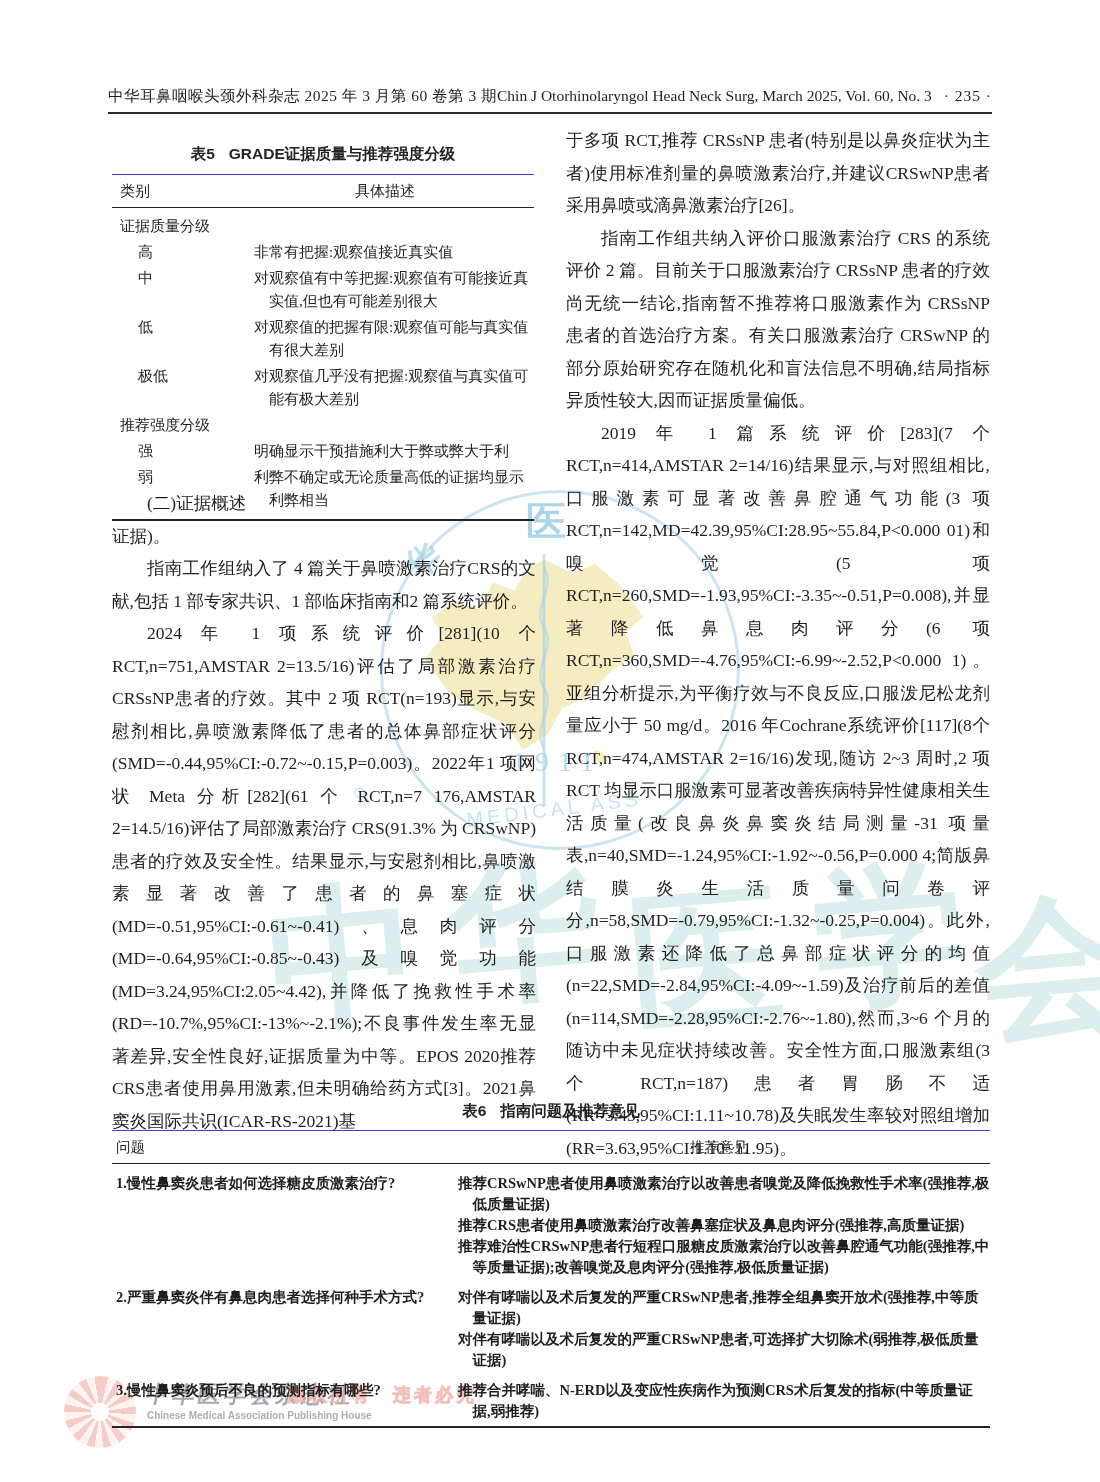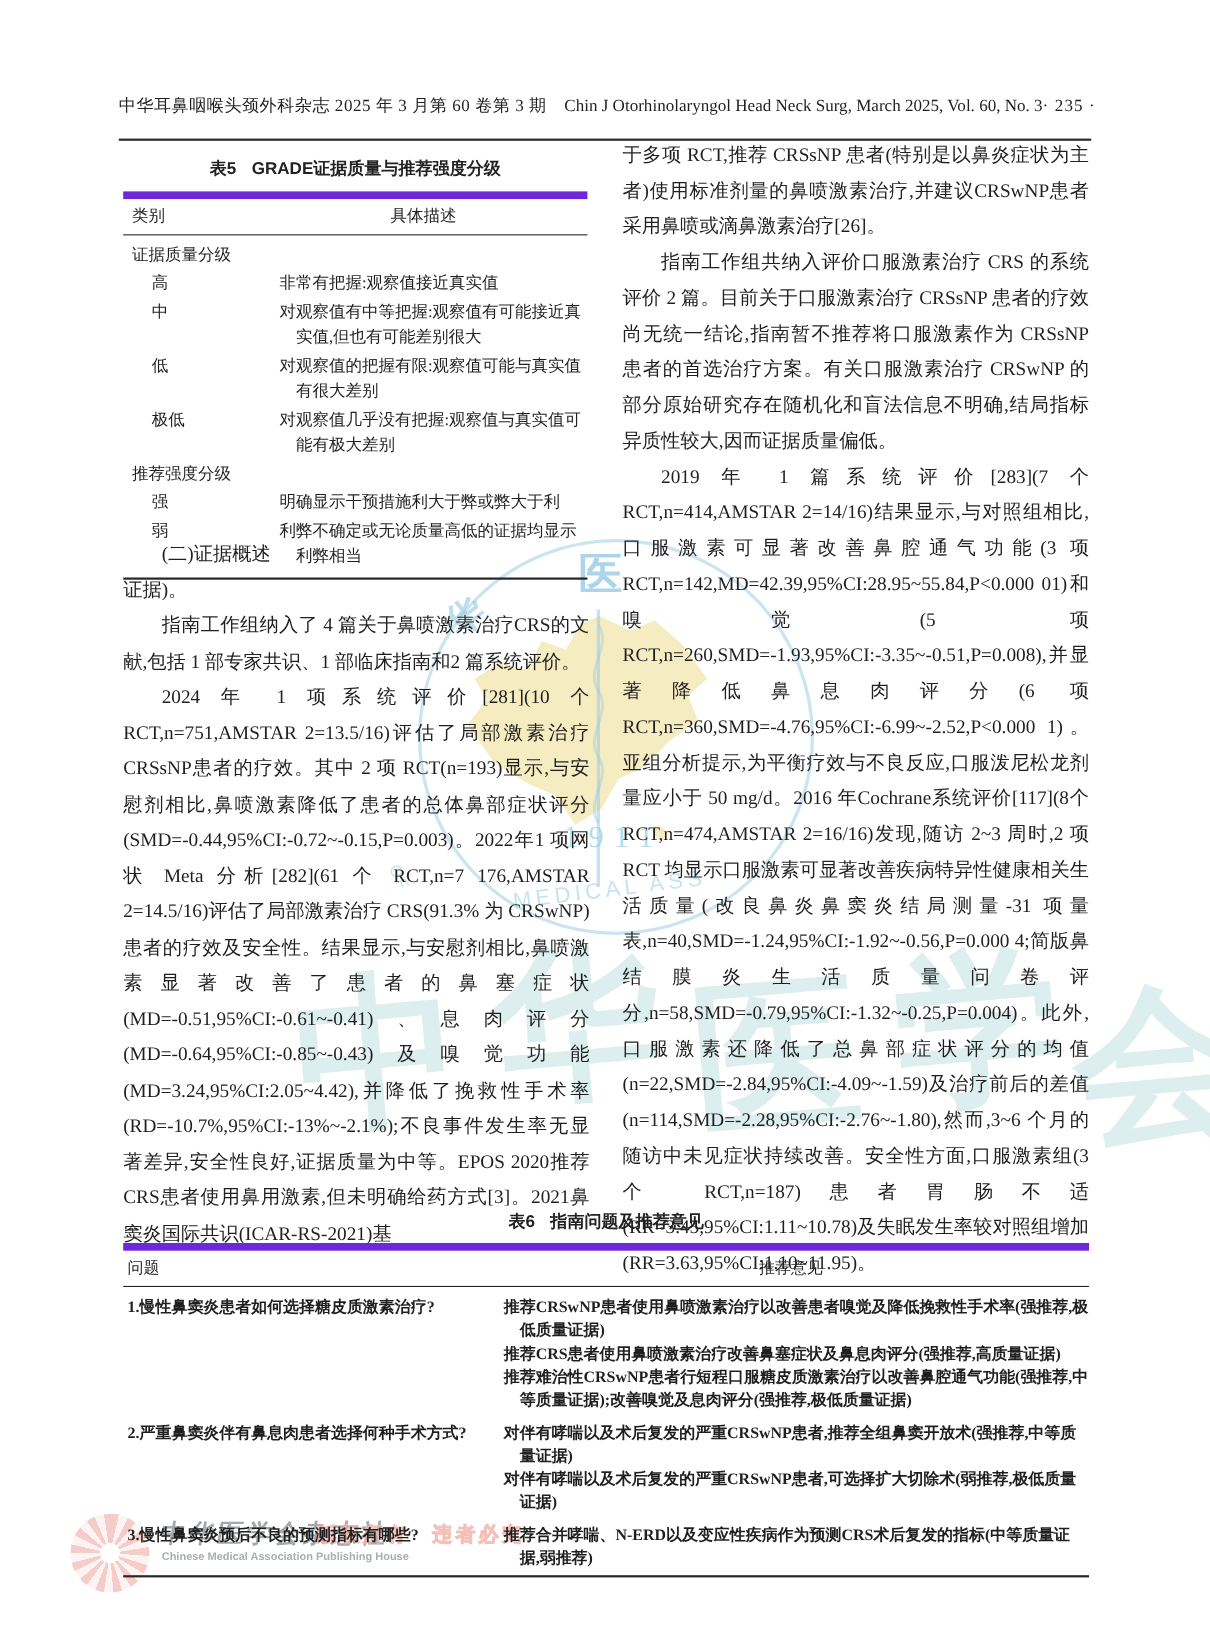--- a/index.html
+++ b/index.html
@@ -36,29 +36,29 @@
           color:rgba(140,146,152,.8);transform:skewX(-10deg);}
   .pub-en{position:absolute;left:147px;top:1410px;font-size:10px;font-weight:bold;
           font-family:"Liberation Sans",sans-serif;color:rgba(154,160,166,.85);}
   .copyright{position:absolute;left:288px;top:1383px;font-size:18px;font-weight:bold;letter-spacing:3px;
           font-family:"Liberation Sans",sans-serif;color:rgba(246,216,210,.45);
           -webkit-text-stroke:1px rgba(238,172,162,.7);}
 
   
   .layer{position:absolute;z-index:1;}
 
-  .header{left:108px;top:86px;width:884px;border-bottom:2px solid #2b2b2b;padding-bottom:19px;
+  .header{left:108px;top:86px;width:884px;border-bottom:2px solid #2b2b2b;padding-bottom:5px;
           display:flex;align-items:baseline;font-size:15.5px;white-space:nowrap;}
   .header .cn{letter-spacing:.5px;}
-  .header .en{margin-left:16px;flex:1;}
+  .header .en{margin-left:0;flex:1;}
   .header .pageno{letter-spacing:1px;}
 
   .t-title{text-align:center;font-family:"Liberation Sans",sans-serif;font-weight:bold;font-size:15.5px;color:#222;}
   .t-title .gap{display:inline-block;width:14px;}
-  .t-box{border-top:7px solid #6d28d9;border-bottom:2px solid #262626;margin-top:9px;}
+  .t-box{border-top:1px solid #6d28d9;border-bottom:2px solid #262626;margin-top:9px;}
 
   .table5{left:112px;top:142px;width:422px;font-size:15px;line-height:23px;}
   .t5-header{display:flex;border-bottom:1px solid #262626;padding:5px 0 4px;}
   .t5-header .c1{width:116px;padding-left:8px;}
   .t5-header .c2{flex:1;text-align:center;}
   .t5-row{display:flex;margin:3px 0;}
   .t5-row .c1{width:116px;padding-left:8px;flex:none;}
   .t5-row.item .c1{padding-left:26px;}
   .t5-row .c2{flex:1;padding-left:1em;text-indent:-1em;}
   .t5-pad{height:4px;}

